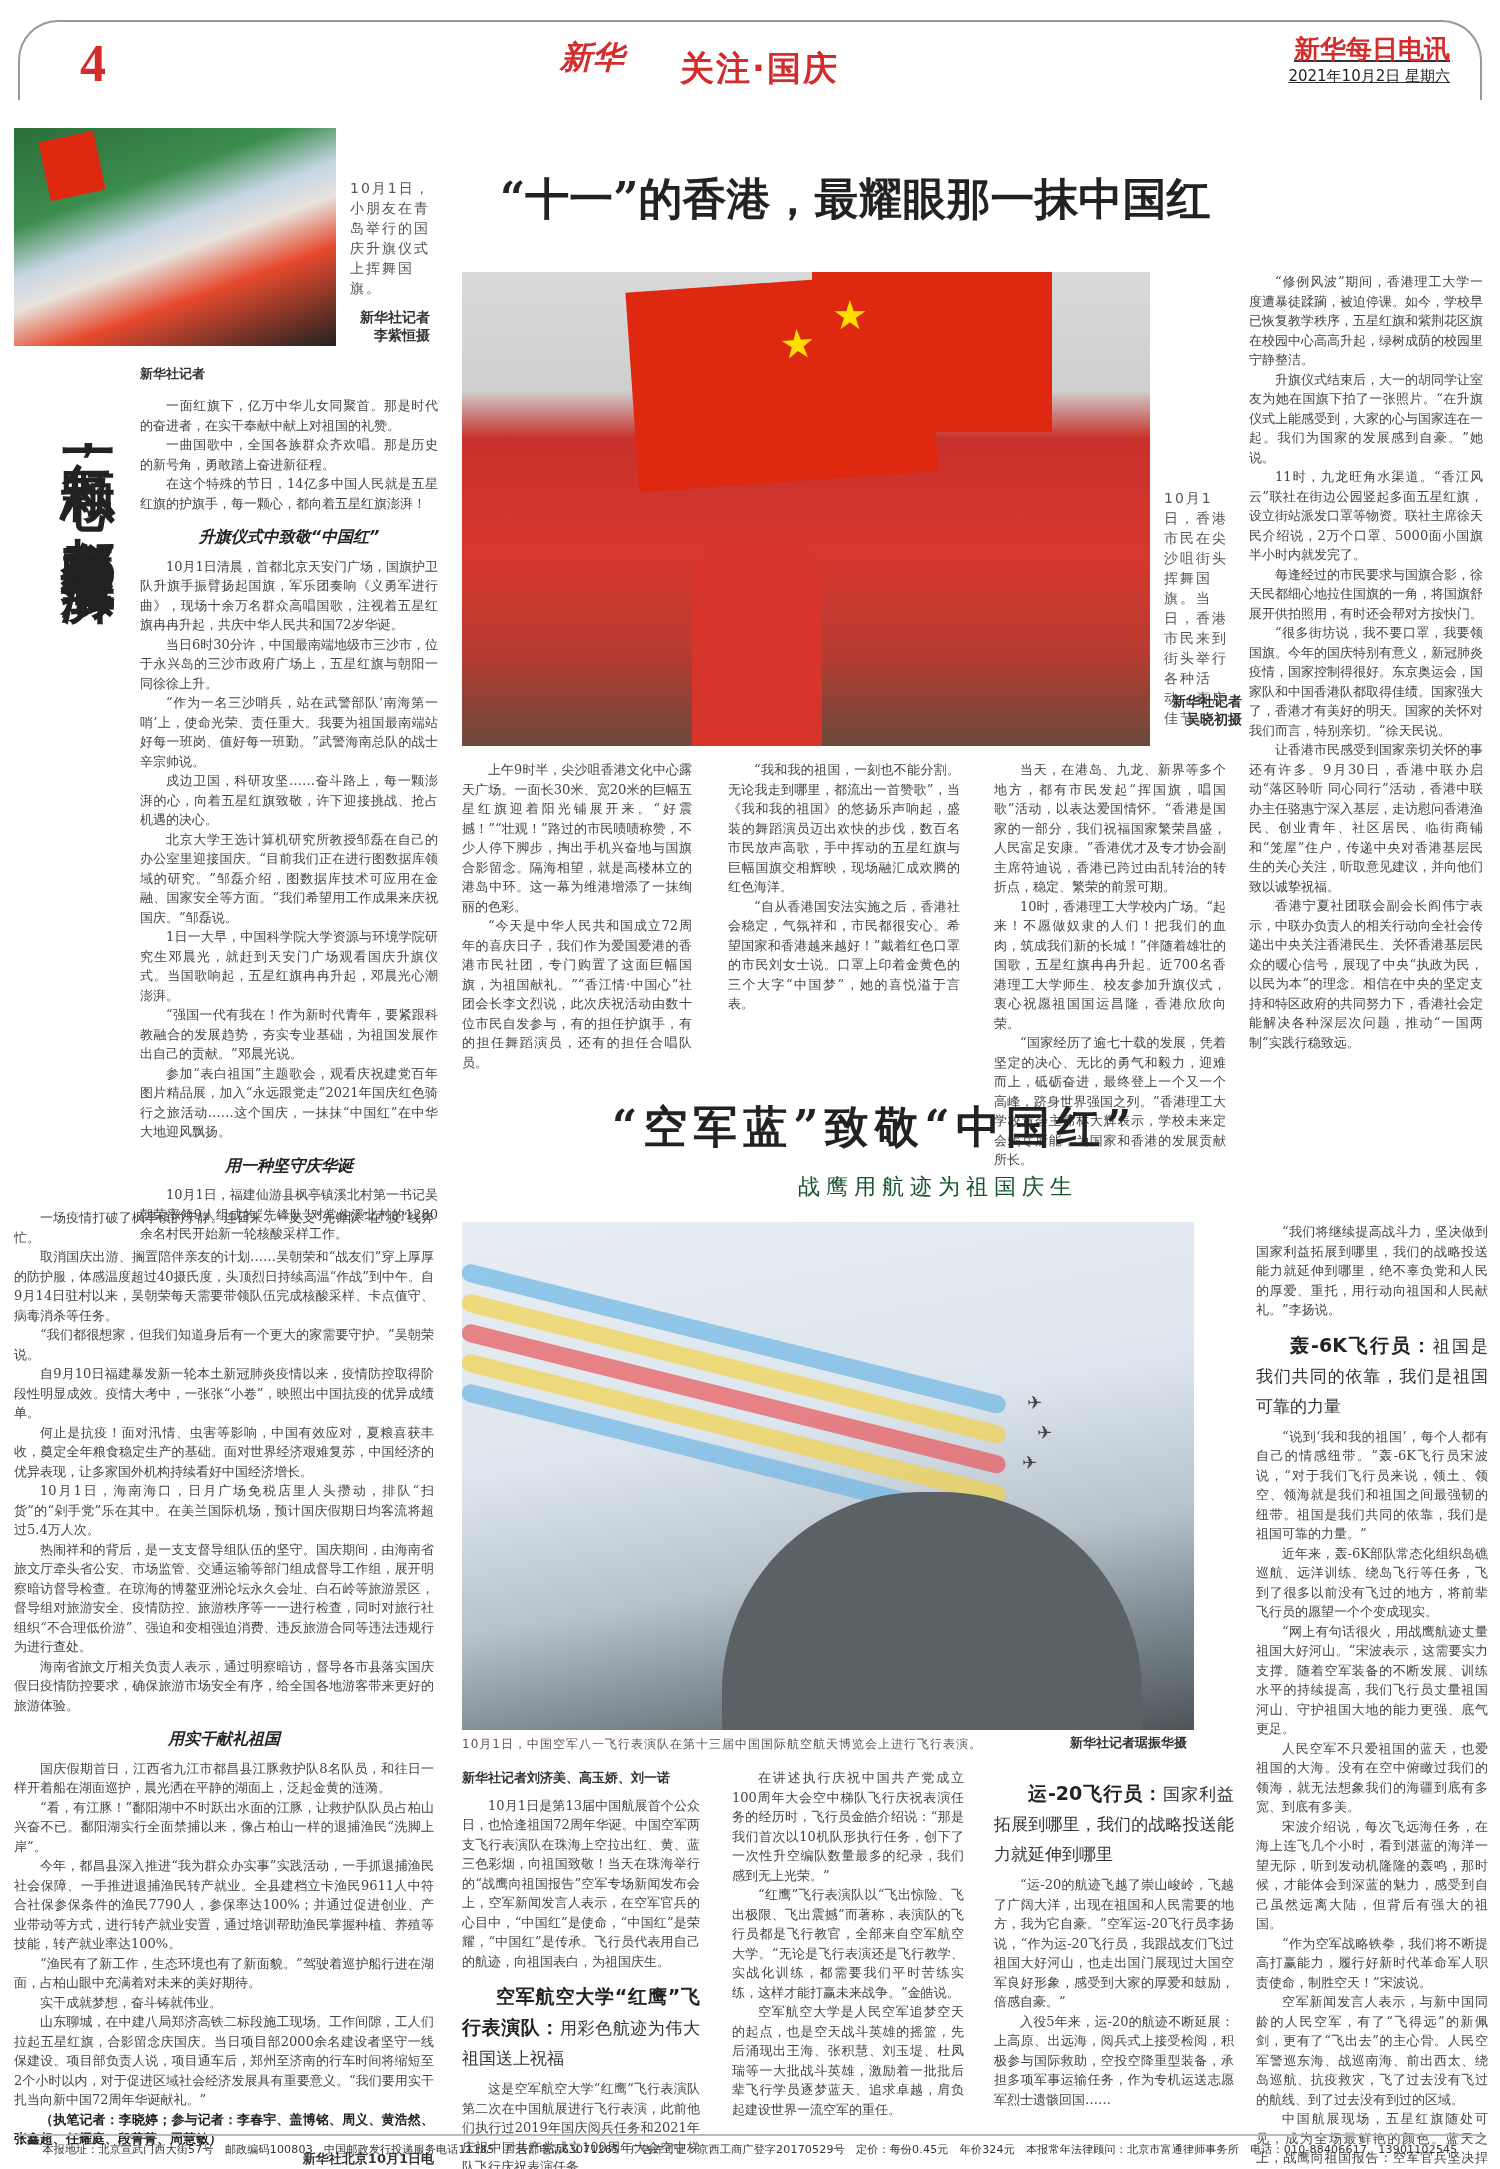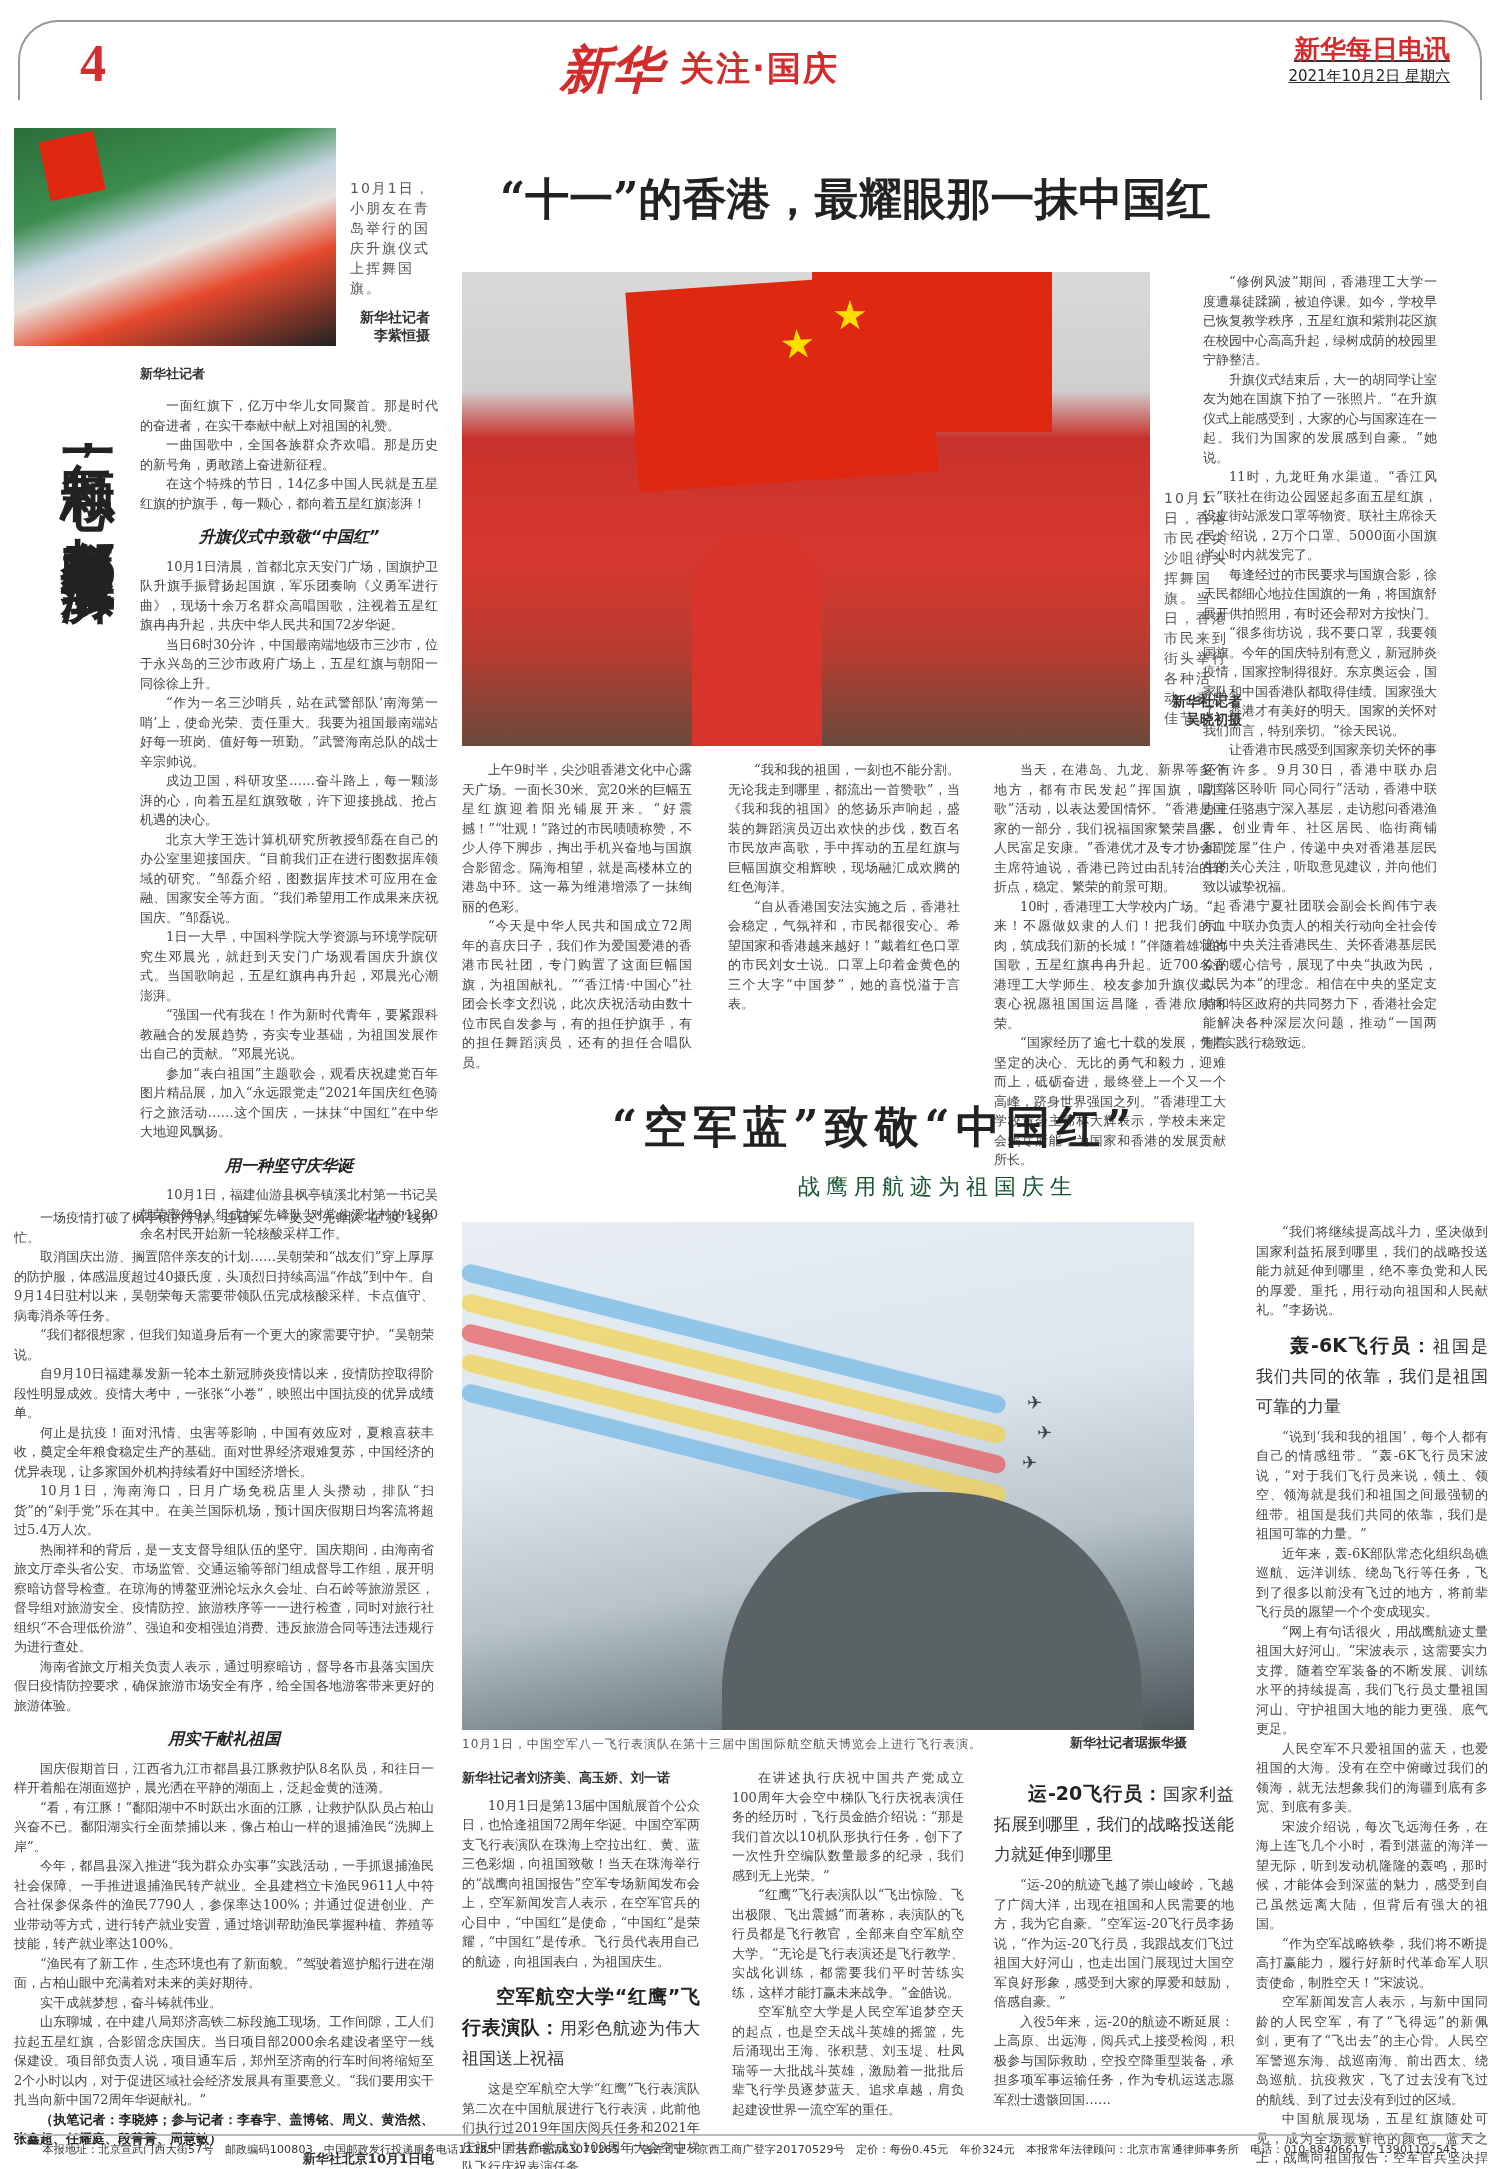--- a/index.html
+++ b/index.html
@@ -1,19 +1,19 @@
 <!DOCTYPE html>
 <html><head>
 <meta charset="utf-8">
 <style>
   * { box-sizing: border-box; margin: 0; padding: 0; }
   body { width: 1500px; height: 2169px; background: #fff; font-family: "DejaVu Sans", sans-serif; color: #333; position: relative; overflow: hidden; }
   .masthead { position: absolute; left: 18px; top: 20px; width: 1464px; height: 80px; border: 2px solid #999; border-bottom: none; border-radius: 40px 40px 0 0; }
   .page-num { position: absolute; left: 60px; top: 12px; font-family: "Liberation Serif", serif; font-weight: bold; font-size: 52px; color: #d42c2c; }
-  .brand { position: absolute; left: 540px; top: 14px; font-family: "DejaVu Serif", serif; font-size: 51px; color: #d42c2c; font-weight: bold; font-style: italic; }
+  .brand { position: absolute; left: 540px; top: 14px; font-family: "DejaVu Serif", serif; font-size: 32px; color: #d42c2c; font-weight: bold; font-style: italic; }
   .section { position: absolute; left: 660px; top: 24px; font-size: 34px; color: #d42c2c; font-weight: bold; letter-spacing: 2px; }
   .paper-brand { position: absolute; right: 30px; top: 10px; text-align: right; text-decoration: underline; }
   .paper-brand .name { font-family: "DejaVu Serif", serif; font-size: 26px; color: #d42c2c; font-weight: bold; }
   .paper-brand .date { font-size: 15px; color: #222; }
 
   .photo { position: absolute; overflow: hidden; }
   .ph-kids { left: 14px; top: 128px; width: 322px; height: 218px; background: linear-gradient(160deg, #2b6e3a 0%, #3c8d4e 30%, #c7d6e4 45%, #e8e2dc 55%, #e64a2e 70%, #222 100%); }
   .ph-hk { left: 462px; top: 272px; width: 688px; height: 474px; background: linear-gradient(180deg, #d9d9d9 0%, #cfcfcf 25%, #c8322c 35%, #d7372f 60%, #b83b30 80%, #6b4a3c 100%); }
   .ph-air { left: 462px; top: 1222px; width: 732px; height: 508px; background: linear-gradient(170deg, #e8eef3 0%, #dde6ee 40%, #b7c2cb 65%, #7d8a91 82%, #4d5558 100%); }
   .smoke { position: absolute; height: 18px; border-radius: 9px; opacity: .7; transform-origin: left center; }
@@ -127,21 +127,21 @@
 </div>
 <div class="col" style="left:728px;top:760px;width:232px;">
   <p>“我和我的祖国，一刻也不能分割。无论我走到哪里，都流出一首赞歌”，当《我和我的祖国》的悠扬乐声响起，盛装的舞蹈演员迈出欢快的步伐，数百名市民放声高歌，手中挥动的五星红旗与巨幅国旗交相辉映，现场融汇成欢腾的红色海洋。</p>
   <p>“自从香港国安法实施之后，香港社会稳定，气氛祥和，市民都很安心。希望国家和香港越来越好！”戴着红色口罩的市民刘女士说。口罩上印着金黄色的三个大字“中国梦”，她的喜悦溢于言表。</p>
 </div>
 <div class="col" style="left:994px;top:760px;width:232px;">
   <p>当天，在港岛、九龙、新界等多个地方，都有市民发起“挥国旗，唱国歌”活动，以表达爱国情怀。“香港是国家的一部分，我们祝福国家繁荣昌盛，人民富足安康。”香港优才及专才协会副主席符迪说，香港已跨过由乱转治的转折点，稳定、繁荣的前景可期。</p>
   <p>10时，香港理工大学校内广场。“起来！不愿做奴隶的人们！把我们的血肉，筑成我们新的长城！”伴随着雄壮的国歌，五星红旗冉冉升起。近700名香港理工大学师生、校友参加升旗仪式，衷心祝愿祖国国运昌隆，香港欣欣向荣。</p>
   <p>“国家经历了逾七十载的发展，凭着坚定的决心、无比的勇气和毅力，迎难而上，砥砺奋进，最终登上一个又一个高峰，跻身世界强国之列。”香港理工大学校董会主席林大辉表示，学校未来定会竭尽所能，为国家和香港的发展贡献所长。</p>
 </div>
-<div class="col" style="left:1203px;top:272px;width:234px;">
+<div class="col" style="left:1249px;top:272px;width:234px;">
   <p>“修例风波”期间，香港理工大学一度遭暴徒蹂躏，被迫停课。如今，学校早已恢复教学秩序，五星红旗和紫荆花区旗在校园中心高高升起，绿树成荫的校园里宁静整洁。</p>
   <p>升旗仪式结束后，大一的胡同学让室友为她在国旗下拍了一张照片。“在升旗仪式上能感受到，大家的心与国家连在一起。我们为国家的发展感到自豪。”她说。</p>
   <p>11时，九龙旺角水渠道。“香江风云”联社在街边公园竖起多面五星红旗，设立街站派发口罩等物资。联社主席徐天民介绍说，2万个口罩、5000面小国旗半小时内就发完了。</p>
   <p>每逢经过的市民要求与国旗合影，徐天民都细心地拉住国旗的一角，将国旗舒展开供拍照用，有时还会帮对方按快门。</p>
   <p>“很多街坊说，我不要口罩，我要领国旗。今年的国庆特别有意义，新冠肺炎疫情，国家控制得很好。东京奥运会，国家队和中国香港队都取得佳绩。国家强大了，香港才有美好的明天。国家的关怀对我们而言，特别亲切。”徐天民说。</p>
   <p>让香港市民感受到国家亲切关怀的事还有许多。9月30日，香港中联办启动“落区聆听 同心同行”活动，香港中联办主任骆惠宁深入基层，走访慰问香港渔民、创业青年、社区居民、临街商铺和“笼屋”住户，传递中央对香港基层民生的关心关注，听取意见建议，并向他们致以诚挚祝福。</p>
   <p>香港宁夏社团联会副会长阎伟宁表示，中联办负责人的相关行动向全社会传递出中央关注香港民生、关怀香港基层民众的暖心信号，展现了中央“执政为民，以民为本”的理念。相信在中央的坚定支持和特区政府的共同努力下，香港社会定能解决各种深层次问题，推动“一国两制”实践行稳致远。</p>
 </div>
 
 <div class="headline-big" style="left:612px;top:1098px;font-size:44px;letter-spacing:6px;">“空军蓝”致敬“中国红”</div>

